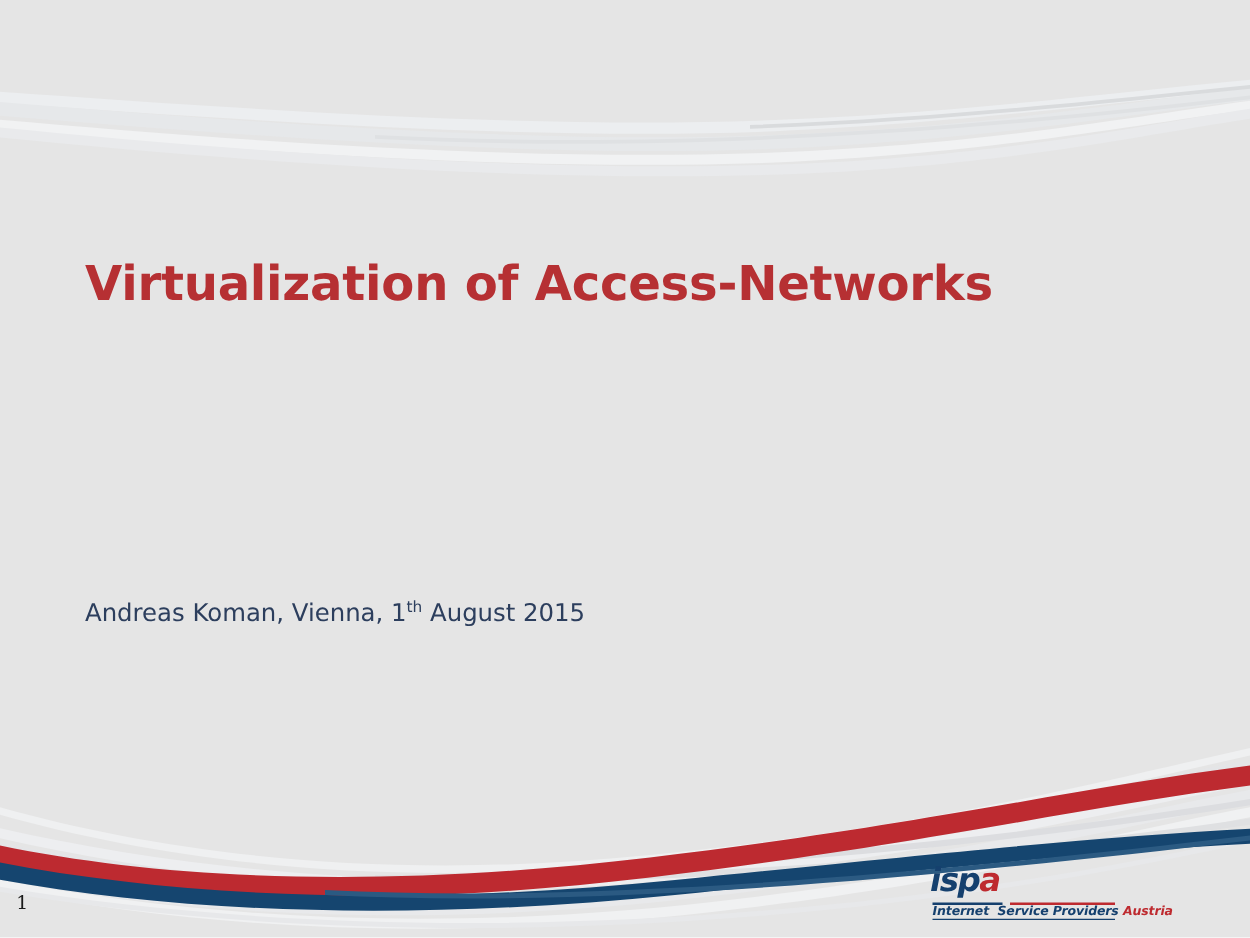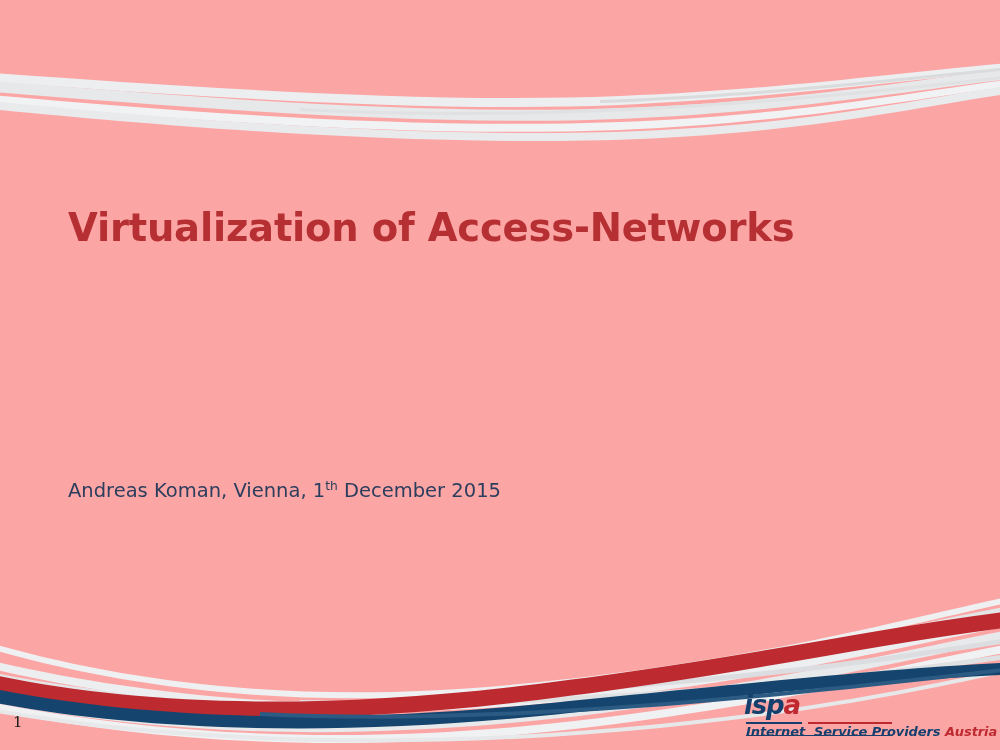--- a/index.html
+++ b/index.html
@@ -7,21 +7,21 @@
     padding: 0;
     background: #ffffff;
   }
   body {
     font-family: "DejaVu Sans", "Liberation Sans", sans-serif;
   }
   #slide {
     position: relative;
     width: 1000px;
     height: 750px;
-    background: #fca5a5;
+    background: #e5e5e5;
     overflow: hidden;
   }
   .deco-layer {
     position: absolute;
     left: 0;
     top: 0;
     width: 1000px;
     height: 750px;
     pointer-events: none;
   }
@@ -78,21 +78,21 @@
     font-style: italic;
     letter-spacing: -1.2px;
     line-height: 1;
   }
   .logo-word .isp { color: #15406e; }
   .logo-word .a-red { color: #be2a2f; }
   .logo-tag {
     position: absolute;
     left: 2px;
     top: 32px;
-    font-size: 13px;
+    font-size: 10px;
     font-weight: bold;
     font-style: italic;
     letter-spacing: -0.1px;
     white-space: nowrap;
   }
   .logo-tag .t-blue { color: #15406e; }
   .logo-tag .t-red  { color: #be2a2f; }
   .logo-rule-blue {
     position: absolute;
     left: 2px;
@@ -134,21 +134,21 @@
       <path d="M -20 100 C 160 118, 420 140, 640 131 C 820 123, 920 98, 1020 84
                L 1020 92 C 920 106, 820 131, 640 139 C 420 148, 160 126, -20 108 Z" fill="#e9eaec"></path>
       <path d="M 300 108 C 500 118, 720 110, 1020 74 L 1020 77 C 720 113, 500 121, 300 111 Z" fill="#dfe1e3"></path>
       <path d="M 600 100 C 760 94, 880 80, 1020 66 L 1020 69 C 880 83, 760 97, 600 103 Z" fill="#d9dbdd"></path>
     </g>
   </svg>
 
   <div id="slide-title">Virtualization of Access-Networks</div>
 
   <div id="slide-subtitle">
-    <span>Andreas Koman, Vienna, 1</span><sup>th</sup><span> December 2015</span>
+    <span>Andreas Koman, Vienna, 1</span><sup>th</sup><span> August 2015</span>
   </div>
 
   <svg class="deco-layer" viewBox="0 0 1000 750" width="1000" height="750" preserveAspectRatio="none">
     <g>
       <path d="M -20 670 C 120 700, 300 712, 520 690 C 740 668, 880 630, 1020 604
                L 1020 616 C 880 642, 740 680, 520 702 C 300 724, 120 712, -20 682 Z" fill="#e4e5e7"></path>
       <path d="M -20 658 C 130 694, 320 716, 540 696 C 760 676, 890 640, 1020 616
                L 1020 624 C 890 648, 760 684, 540 704 C 320 724, 130 702, -20 666 Z" fill="#edeef0"></path>
       <path d="M -20 690 C 140 722, 330 734, 560 708 C 780 683, 900 650, 1020 628
                L 1020 638 C 900 660, 780 693, 560 718 C 330 744, 140 732, -20 700 Z" fill="#e8e9eb"></path>

